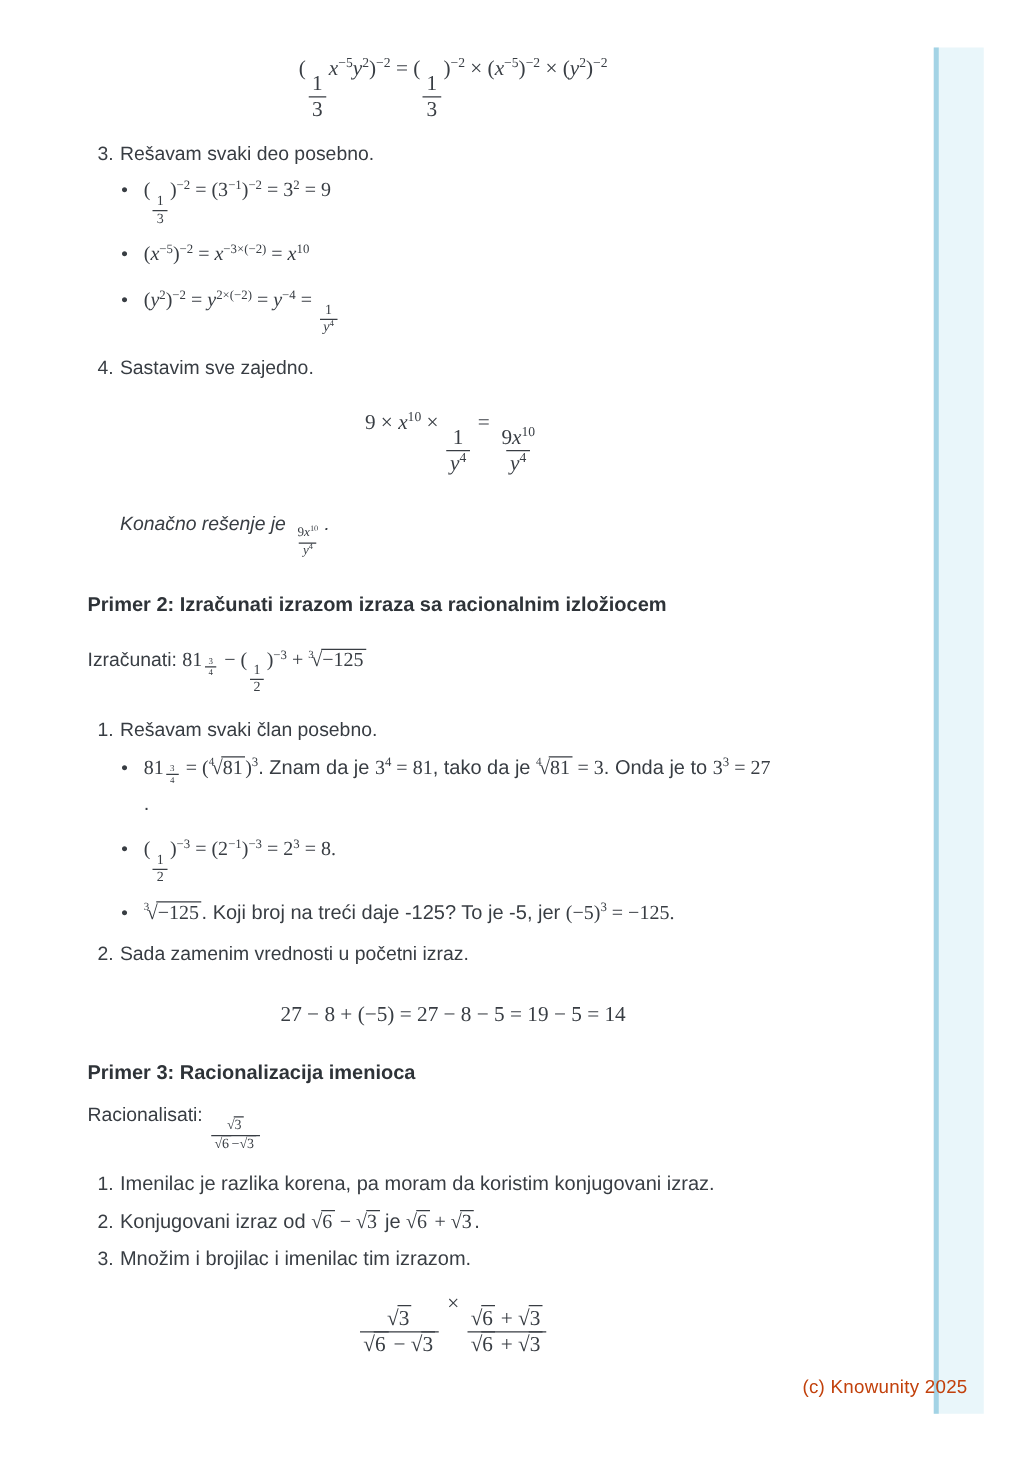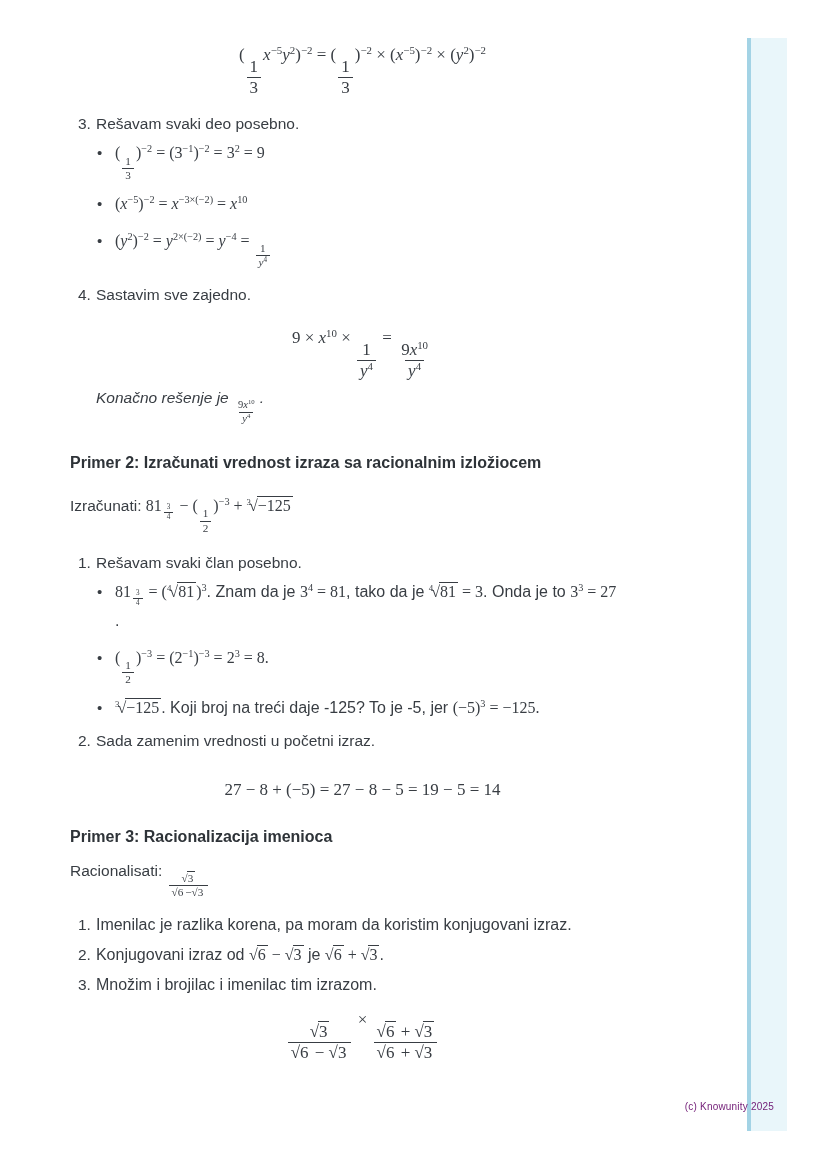--- a/index.html
+++ b/index.html
@@ -49,21 +49,21 @@
     font-size:15.5px; line-height:1.8; margin-bottom:8px;
     padding-left:18px; position:relative;
   }
   .bullets li::before {
     content:"\2022"; position:absolute; left:0; top:0; font-size:15px;
   }
   .bullets .math { font-size:16px; }
 
   .conclusion { font-style:italic; font-size:15.5px; padding-left:26px; }
   .conclusion .math { font-size:15px; }
-  .c1 { margin-top:8px; }
+  .c1 { margin-top:30px; }
   .c2 { margin-top:36px; }
 
   h2 { font-size:16px; font-weight:bold; color:#2e3338; line-height:1.25; }
   .h-ex2 { margin-top:28px; }
   .h-ex3 { margin-top:26px; }
 
   .task { font-size:15.5px; line-height:1.4; }
   .task .math { font-size:16px; }
   .t-ex2 { margin-top:22px; }
   .t-ex3 { margin-top:13px; }
@@ -72,21 +72,21 @@
   .numsteps li { margin-bottom:10px; }
   .numsteps .math { font-size:16px; }
 
   
   .edge-strip {
     position:absolute; left:747px; top:38px; width:40px; height:1093px;
     background:#e9f6fa; border-left:4px solid #a3d3e5; z-index:1;
   }
   .footer {
     position:absolute; top:1101px; right:54px; z-index:3;
-    font-size:10px; color:#701a75; letter-spacing:0.2px;
+    font-size:15px; color:#c2410c; letter-spacing:0.2px;
   }
 </style>
 </head>
 <body>
 
 <div class="page">
   <div class="content">
 
     <div class="dmath d1">(<span class="frac">
           <span class="fnum">1</span>
@@ -124,21 +124,21 @@
           <span class="fden"><i>y</i><sup>4</sup></span>
         </span></div>
 
     <p class="conclusion c1">
       <span>Konačno rešenje je </span><span class="math"><span class="frac">
             <span class="fnum">9<i>x</i><sup>10</sup></span>
             <span class="fden"><i>y</i><sup>4</sup></span>
           </span></span><span>.</span>
     </p>
 
-    <h2 class="h-ex2">Primer 2: Izračunati vrednost izraza sa racionalnim izložiocem</h2>
+    <h2 class="h-ex2">Primer 2: Izračunati izrazom izraza sa racionalnim izložiocem</h2>
 
     <p class="task t-ex2">
       <span>Izračunati: </span><span class="math">81<sup><span class="frac">
               <span class="fnum">3</span>
               <span class="fden">4</span>
             </span></sup> − (<span class="frac">
             <span class="fnum">1</span>
             <span class="fden">2</span>
           </span>)<sup>−3</sup> + <span class="sqrt"><span class="ridx">3</span><span class="rsign">√</span><span class="rbar">−125</span></span></span>
     </p>

